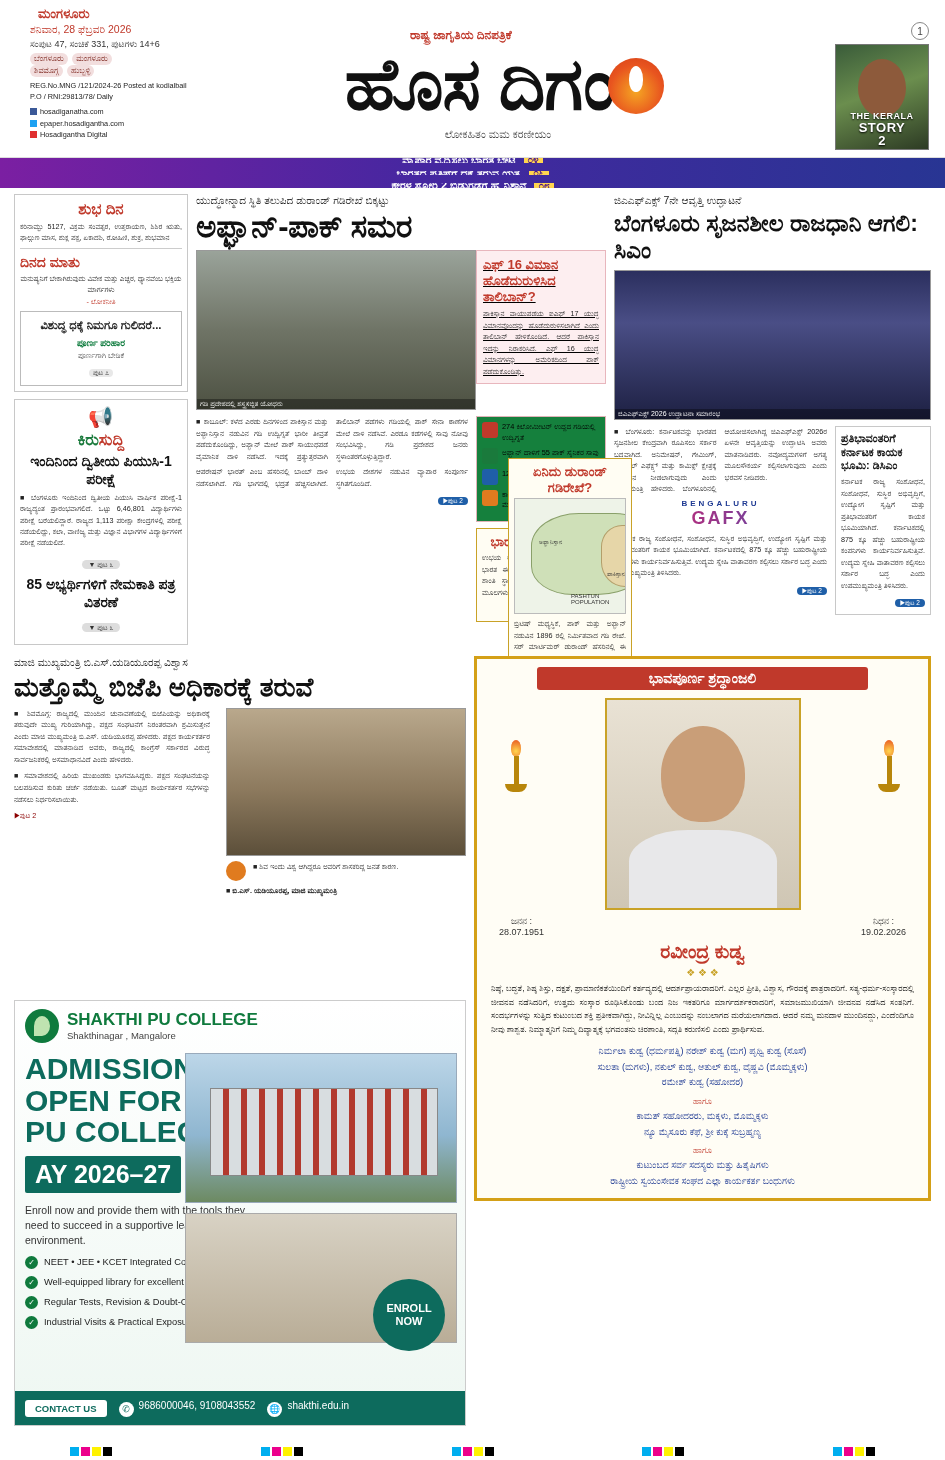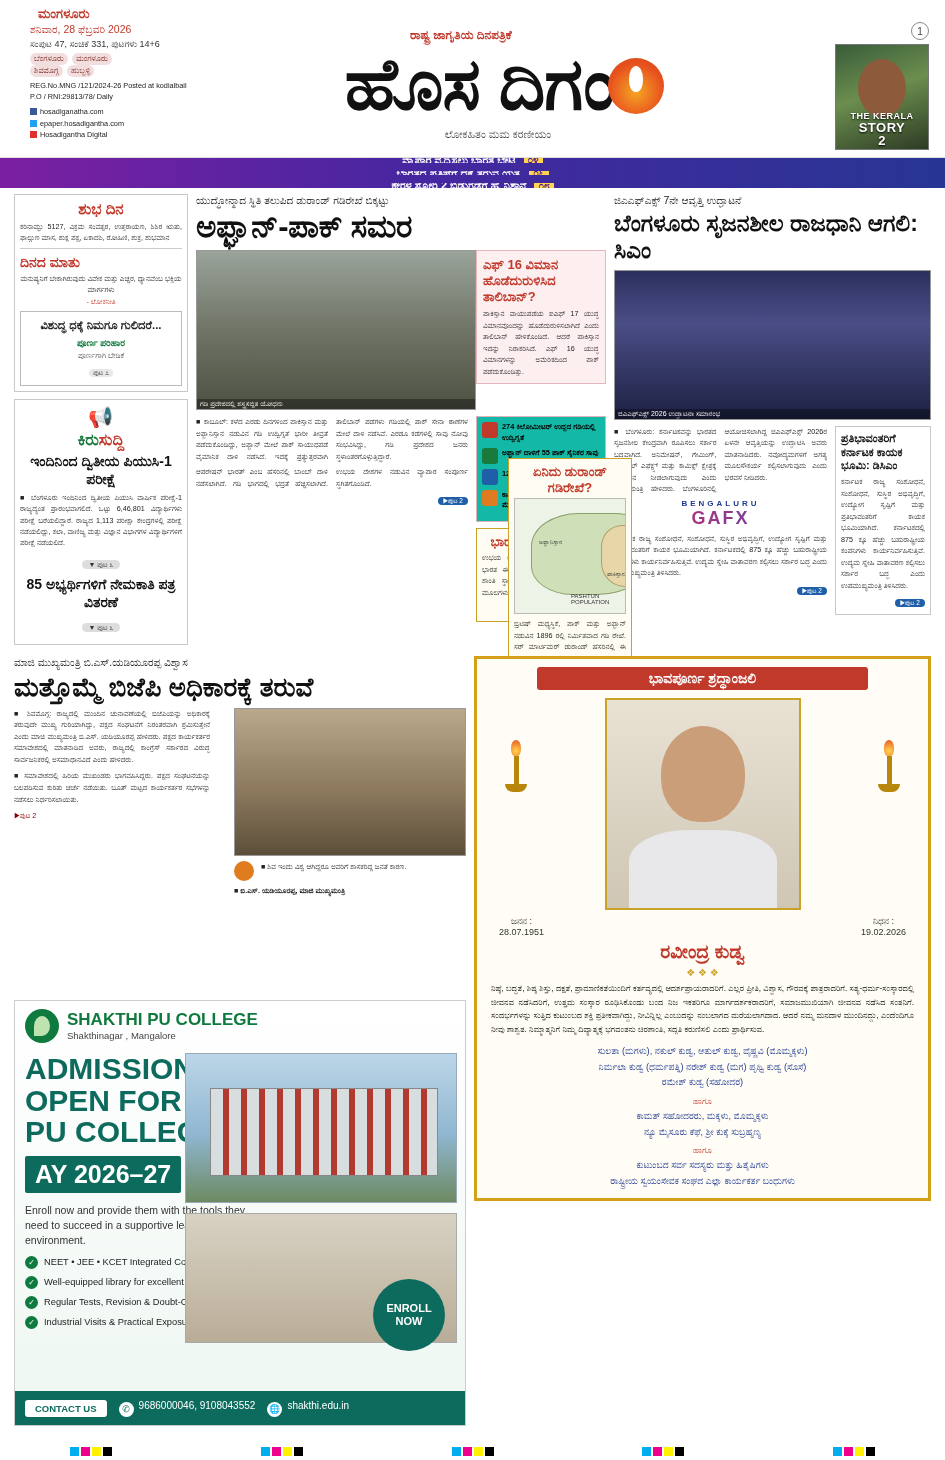--- a/index.html
+++ b/index.html
@@ -352,25 +352,24 @@
     border: 1px solid #e8b6bd;
     padding: 6px;
   }
   .sidebox-pink h3 {
     margin: 0 0 4px 0;
     font-size: 13px;
     color: #c0392b;
     line-height: 1.2;
   }
   .factbox {
-    background: #14b8a6;
+    background: #15803d;
     border: 1px solid #e0b3b8;
     padding: 5px;
     font-size: 7.4px;
-    font-weight: bold;
   }
   .fact-item {
     display: flex;
     align-items: flex-start;
     gap: 4px;
     margin-bottom: 5px;
     line-height: 1.4;
   }
   .fact-icon {
     width: 16px; height: 16px; flex: 0 0 16px;
@@ -736,21 +735,21 @@
         <div class="divider-chip">
           <span class="kan">▼ ಪುಟ ೩</span>
         </div>
       </div>
     </div>
 
     <div class="col-mid">
       <div class="kicker kan">ಯುದ್ಧೋನ್ಮಾದ ಸ್ಥಿತಿ ತಲುಪಿದ ಡುರಾಂಡ್ ಗಡಿರೇಖೆ ಬಿಕ್ಕಟ್ಟು</div>
       <div class="headline-xl kan">ಅಫ್ಘಾನ್-ಪಾಕ್ ಸಮರ</div>
 
-      <div style="display:flex; ">
+      <div style="display:flex; text-decoration:underline;">
         <div style="flex:1 1 auto;">
           <div class="photo photo-mountain" style="height:160px">
             <div class="cap kan">ಗಡಿ ಪ್ರದೇಶದಲ್ಲಿ ಶಸ್ತ್ರಸಜ್ಜಿತ ಯೋಧರು</div>
           </div>
         </div>
         <div style="width:130px; flex:0 0 130px;">
           <div class="sidebox-pink">
             <h3 class="kan">ಎಫ್ 16 ವಿಮಾನ ಹೊಡೆದುರುಳಿಸಿದ ತಾಲಿಬಾನ್?</h3>
             <div class="body-1 kan">ಪಾಕಿಸ್ತಾನ ವಾಯುಪಡೆಯ ಐಎಫ್ 17 ಯುದ್ಧ ವಿಮಾನವೊಂದನ್ನು ಹೊಡೆದುರುಳಿಸಲಾಗಿದೆ ಎಂದು ತಾಲಿಬಾನ್ ಹೇಳಿಕೊಂಡಿದೆ. ಆದರೆ ಪಾಕಿಸ್ತಾನ ಇದನ್ನು ನಿರಾಕರಿಸಿದೆ. ಎಫ್ 16 ಯುದ್ಧ ವಿಮಾನಗಳನ್ನು ಅಮೆರಿಕದಿಂದ ಪಾಕ್ ಪಡೆದುಕೊಂಡಿತ್ತು.</div>
           </div>
@@ -840,21 +839,21 @@
       </div>
       <div class="body-1 kan" style="margin-top:4px">ಬ್ರಿಟಿಷ್ ಮಧ್ಯಸ್ಥಿಕೆ, ಪಾಕ್ ಮತ್ತು ಅಫ್ಘಾನ್ ನಡುವಿನ 1896 ರಲ್ಲಿ ನಿರ್ಮಿತವಾದ ಗಡಿ ರೇಖೆ. ಸರ್ ಮಾರ್ಟಿಮರ್ ಡುರಾಂಡ್ ಹೆಸರಿನಲ್ಲಿ ಈ ಗಡಿರೇಖೆಗೆ ಡುರಾಂಡ್ ಲೈನ್ ಎಂಬ ಹೆಸರು ಬಂದಿದೆ. ಸುಮಾರು 2,611 ಕಿ.ಮೀ ಉದ್ದದ ಈ ಗಡಿರೇಖೆಯನ್ನು ಅಫ್ಘಾನಿಸ್ತಾನ ಇಂದಿಗೂ ಒಪ್ಪಿಕೊಂಡಿಲ್ಲ.</div>
       <div style="text-align:right"><span class="more-chip kan">▶ಪುಟ 2</span></div>
     </div>
   </div>
 
   <div class="second-lead">
     <div class="sl-left">
       <div class="kicker kan">ಮಾಜಿ ಮುಖ್ಯಮಂತ್ರಿ ಬಿ.ಎಸ್.ಯಡಿಯೂರಪ್ಪ ವಿಶ್ವಾಸ</div>
       <div class="headline-lg kan" style="font-size:26px">ಮತ್ತೊಮ್ಮೆ ಬಿಜೆಪಿ ಅಧಿಕಾರಕ್ಕೆ ತರುವೆ</div>
-      <div style="display:flex; gap:24px;">
+      <div style="display:flex; gap:16px;">
         <div style="width:196px; flex:0 0 196px;">
           <div class="body-1 kan">■ ಶಿವಮೊಗ್ಗ: ರಾಜ್ಯದಲ್ಲಿ ಮುಂದಿನ ಚುನಾವಣೆಯಲ್ಲಿ ಬಿಜೆಪಿಯನ್ನು ಅಧಿಕಾರಕ್ಕೆ ತರುವುದೇ ಮುಖ್ಯ ಗುರಿಯಾಗಿದ್ದು, ಪಕ್ಷದ ಸಂಘಟನೆಗೆ ನಿರಂತರವಾಗಿ ಶ್ರಮಿಸುತ್ತೇನೆ ಎಂದು ಮಾಜಿ ಮುಖ್ಯಮಂತ್ರಿ ಬಿ.ಎಸ್. ಯಡಿಯೂರಪ್ಪ ಹೇಳಿದರು. ಪಕ್ಷದ ಕಾರ್ಯಕರ್ತರ ಸಮಾವೇಶದಲ್ಲಿ ಮಾತನಾಡಿದ ಅವರು, ರಾಜ್ಯದಲ್ಲಿ ಕಾಂಗ್ರೆಸ್ ಸರ್ಕಾರದ ವಿರುದ್ಧ ಸಾರ್ವಜನಿಕರಲ್ಲಿ ಅಸಮಾಧಾನವಿದೆ ಎಂದು ಹೇಳಿದರು.</div>
           <div class="body-1 kan" style="margin-top:5px">■ ಸಮಾವೇಶದಲ್ಲಿ ಹಿರಿಯ ಮುಖಂಡರು ಭಾಗವಹಿಸಿದ್ದರು. ಪಕ್ಷದ ಸಂಘಟನೆಯನ್ನು ಬಲಪಡಿಸುವ ಕುರಿತು ಚರ್ಚೆ ನಡೆಯಿತು. ಬೂತ್ ಮಟ್ಟದ ಕಾರ್ಯಕರ್ತರ ಸಭೆಗಳನ್ನು ನಡೆಸಲು ನಿರ್ಧರಿಸಲಾಯಿತು.</div>
           <div class="body-1 kan" style="margin-top:5px;color:#8b0000">▶ಪುಟ 2</div>
         </div>
         <div style="flex:1 1 auto;">
           <div class="photo photo-temple" style="height:148px"></div>
           <div style="display:flex; gap:5px; margin-top:5px;">
             <div style="width:22px;flex:0 0 22px;">
               <div style="width:20px;height:20px;border-radius:50%;background:#e07b1f"></div>
@@ -896,22 +895,22 @@
             <div class="kan">ನಿಧನ :</div>
             <div>19.02.2026</div>
           </div>
         </div>
 
         <div class="obit-name kan">ರವೀಂದ್ರ ಕುಡ್ವ</div>
         <div class="obit-sep">❖ ❖ ❖</div>
         <div class="obit-text kan">ನಿಷ್ಠೆ, ಬದ್ಧತೆ, ಶಿಷ್ಠ ಶಿಸ್ತು, ದಕ್ಷತೆ, ಪ್ರಾಮಾಣಿಕತೆಯಿಂದಿಗೆ ಕರ್ತವ್ಯದಲ್ಲಿ ಆದರ್ಶಪ್ರಾಯರಾದರಿಗೆ. ಎಲ್ಲರ ಪ್ರೀತಿ, ವಿಶ್ವಾಸ, ಗೌರವಕ್ಕೆ ಪಾತ್ರರಾದರಿಗೆ. ಸತ್ಯ-ಧರ್ಮ-ಸಂಸ್ಕಾರದಲ್ಲಿ ಜೀವನವ ನಡೆಸಿದರಿಗೆ, ಉತ್ತಮ ಸಂಸ್ಕಾರ ರೂಢಿಸಿಕೊಂಡು ಬಂದ ನಿಜ ಇಕತರಿಗೂ ಮಾರ್ಗದರ್ಶಕರಾದರಿಗೆ, ಸಮಾಜಮುಖಿಯಾಗಿ ಜೀವನವ ನಡೆಸಿದ ಸಂತನಿಗೆ. ಸಂದರ್ಭಗಳನ್ನು ಸುತ್ತಿದ ಕುಟುಂಬದ ಶಕ್ತಿ ಪ್ರತೀಕವಾಗಿದ್ದು, ನೀವಿನ್ನಿಲ್ಲ ಎಂಬುದನ್ನು ನಂಬಲಾಗದ ಮರೆಯಲಾಗದಾದ. ಆದರೆ ನಮ್ಮ ಮನದಾಳ ಮುಂದಿನದ್ದು, ಎಂದೆಂದಿಗೂ ನೀವು ಶಾಶ್ವತ. ನಿಮ್ಮಾತ್ಮನಿಗೆ ನಿಮ್ಮ ದಿವ್ಯಾತ್ಮಕ್ಕೆ ಭಗವಂತನು ಚಿರಶಾಂತಿ, ಸದ್ಗತಿ ಕರುಣಿಸಲಿ ಎಂದು ಪ್ರಾರ್ಥಿಸುವ.</div>
 
         <div class="obit-family">
+          <div class="kan">ನಿರ್ಮಲಾ ಕುಡ್ವ (ಧರ್ಮಪತ್ನಿ) ನರೇಶ್ ಕುಡ್ವ (ಮಗ) ಪೃಥ್ವಿ ಕುಡ್ವ (ಸೊಸೆ)</div>
           <div class="kan">ಸುಲತಾ (ಮಗಳು), ನಕುಲ್ ಕುಡ್ವ, ಆತುಲ್ ಕುಡ್ವ, ವೈಷ್ಣವಿ (ಮೊಮ್ಮಕ್ಕಳು)</div>
-          <div class="kan">ನಿರ್ಮಲಾ ಕುಡ್ವ (ಧರ್ಮಪತ್ನಿ) ನರೇಶ್ ಕುಡ್ವ (ಮಗ) ಪೃಥ್ವಿ ಕುಡ್ವ (ಸೊಸೆ)</div>
           <div class="kan">ರಮೇಶ್ ಕುಡ್ವ (ಸಹೋದರ)</div>
         </div>
 
         <div class="obit-haagu kan">ಹಾಗೂ</div>
         <div class="obit-family" style="margin-top:0">
           <div class="kan">ಕಾಮತ್ ಸಹೋದರರು, ಮಕ್ಕಳು, ಮೊಮ್ಮಕ್ಕಳು</div>
           <div class="kan">ನ್ಯೂ ಮೈಸೂರು ಕೆಫೆ, ಶ್ರೀ ಕುಕ್ಕೆ ಸುಬ್ರಹ್ಮಣ್ಯ</div>
         </div>
 
         <div class="obit-haagu kan">ಹಾಗೂ</div>

